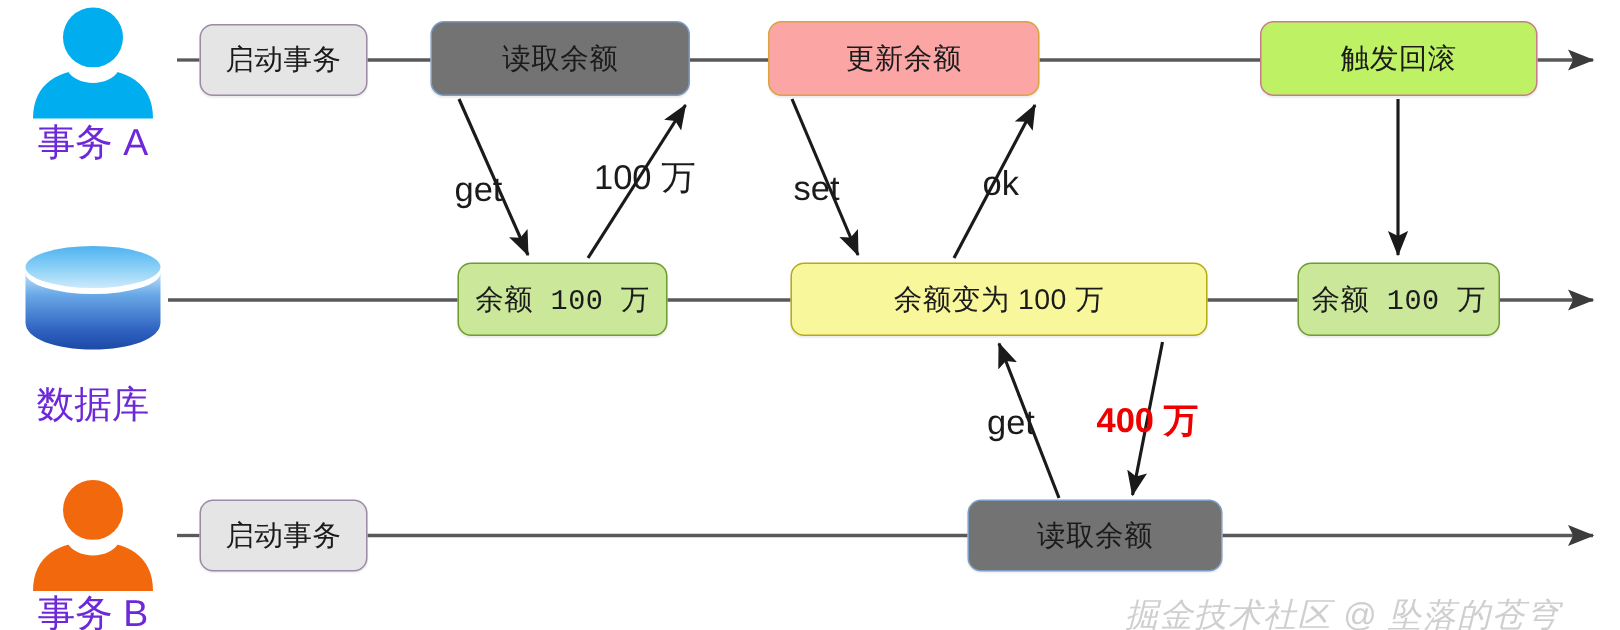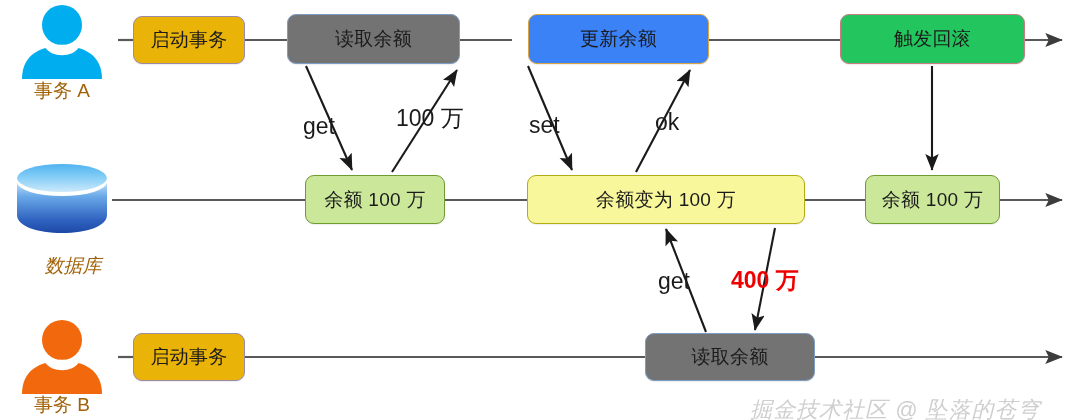--- a/index.html
+++ b/index.html
@@ -35,30 +35,30 @@
     display: flex;
     align-items: center;
     justify-content: center;
     font-size: 19px;
     color: #1b1b1b;
     letter-spacing: 0.3px;
     white-space: nowrap;
     z-index: 3;
     box-shadow: 0 1px 1px rgba(0,0,0,0.07);
   }
-  .node.purple { background: #eab308; border-color: #9c8aa6; }
+  .node.purple { background: #e5e5e5; border-color: #9c8aa6; }
   .node.blue   { background: #737373; border-color: #7d9dc4; }
-  .node.orange { background: #3b82f6; border-color: #d9a441; margin-left: 16px; }
-  .node.pink   { background: #22c55e; border-color: #c97b86; }
-  .node.green  { background: #cbe79a; border-color: #6f9c2e; }
+  .node.orange { background: #fca5a5; border-color: #d9a441; }
+  .node.pink   { background: #bef264; border-color: #c97b86; }
+  .node.green  { background: #cbe79a; border-color: #6f9c2e; font-family: Liberation Mono, monospace; }
   .node.yellow { background: #f9f79b; border-color: #b3ad14; }
   .actor-label {
     position: absolute;
-    font-size: 19px;
-    color: #a16207;
+    font-size: 25px;
+    color: #6d28d9;
     text-align: center;
     white-space: nowrap;
     z-index: 3;
   }
 
   
   .edge-label {
     position: absolute;
     font-size: 23px;
     color: #1b1b1b;
@@ -157,21 +157,21 @@
     </g>
 
     <g>
       <circle cx="62" cy="340" r="20" fill="#F2690D"></circle>
       <path d="M22,394 C22,370 40,361 62,361 C84,361 102,370 102,394 Z" fill="#F2690D"></path>
       <path d="M45,362 C51,373 73,373 79,362 C73,359 51,359 45,362 Z" fill="#ffffff"></path>
     </g>
   </svg>
 
   <div class="actor-label" style="left:0; top:78px; width:124px;">事务 A</div>
-  <div class="actor-label" style="left:11px; top:253px; width:124px;font-style:italic;">数据库</div>
+  <div class="actor-label" style="left:0; top:253px; width:124px;">数据库</div>
   <div class="actor-label" style="left:0; top:392px; width:124px;">事务 B</div>
 
   <div class="node purple" style="left:133px; top:16px; width:112px; height:48px;">启动事务</div>
   <div class="node blue" style="left:287px; top:14px; width:173px; height:50px;">读取余额</div>
   <div class="node orange" style="left:512px; top:14px; width:181px; height:50px;">更新余额</div>
   <div class="node pink" style="left:840px; top:14px; width:185px; height:50px;">触发回滚</div>
 
   <div class="node green" style="left:305px; top:175px; width:140px; height:49px;">余额 100 万</div>
   <div class="node yellow" style="left:527px; top:175px; width:278px; height:49px;">余额变为 100 万</div>
   <div class="node green" style="left:865px; top:175px; width:135px; height:49px;">余额 100 万</div>

